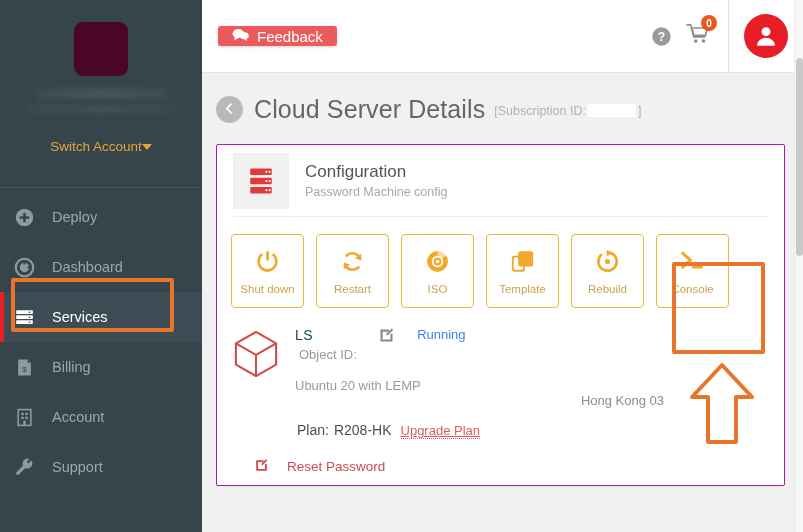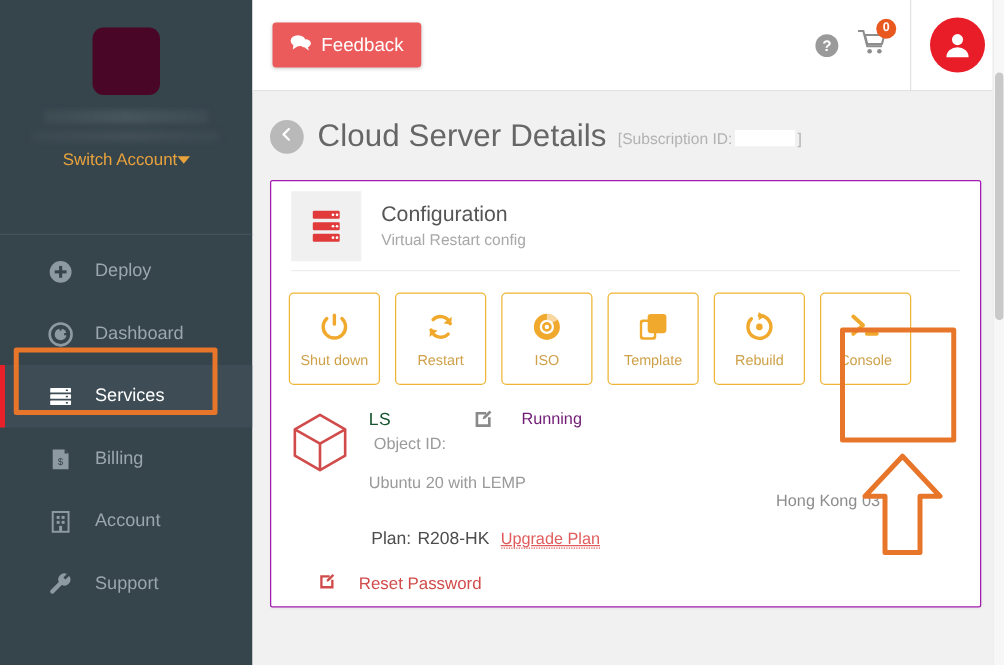--- a/index.html
+++ b/index.html
@@ -39,39 +39,39 @@
     filter: blur(2.2px);
   }
   .brand-sub {
     margin-top: 6px;
     width: 150px; height: 8px;
     background: linear-gradient(90deg,#3b4951,#434f57,#3b4951);
     border-radius: 2px;
     filter: blur(2.4px);
   }
   .switch-account {
-    margin-top: 7px;
+    margin-top: 26px;
     color: #e8a33d;
     font-size: 13.5px;
     display: flex; align-items: center; gap: 0;
     cursor: pointer;
   }
   .caret-down {
     width: 0; height: 0;
     border-left: 5px solid transparent;
     border-right: 5px solid transparent;
     border-top: 6px solid #e8a33d;
   }
 
   .nav { padding-top: 4px; }
   .nav-item {
     position: relative;
     height: 50px;
     display: flex; align-items: center;
-    padding-left: 36px;
+    padding-left: 12px;
     color: #9aa7ae;
     font-size: 14.5px;
     cursor: pointer;
   }
   .nav-item .nav-icon {
     width: 24px; height: 24px;
     display: flex; align-items: center; justify-content: center;
     margin-right: 16px;
     flex: 0 0 24px;
   }
@@ -103,21 +103,21 @@
     background: #ffffff;
     border-bottom: 1px solid #e2e2e2;
     display: flex; align-items: center;
     padding-left: 16px;
   }
   .feedback-btn {
     background: #ec5b5b;
     color: #ffffff;
     border: none;
     border-radius: 3px;
-    height: 36px;
+    height: 20px;
     padding: 0 14px;
     font-size: 15px;
     font-family: "Liberation Sans", sans-serif;
     display: flex; align-items: center; gap: 8px;
     cursor: pointer;
     box-shadow: 0 1px 3px rgba(0,0,0,0.18);
   }
   .topbar-right {
     margin-left: auto;
     display: flex; align-items: center; height: 100%;
@@ -244,30 +244,30 @@
   .server-info {
     display: flex;
     padding: 18px 0 0 16px;
     position: relative;
   }
   .cube-icon { width: 56px; flex: 0 0 56px; padding-top: 4px; }
   .server-body { padding-left: 6px; flex: 1 1 auto; }
   .srv-row1 { display: flex; align-items: center; }
   .srv-name { font-size: 14px; color: #14532d; letter-spacing: 0.5px; }
   .srv-edit { margin-left: 65px; cursor: pointer; display: flex; align-items: center; }
-  .srv-status { margin-left: 22px; font-size: 13px; color: #701a75; }
+  .srv-status { margin-left: 22px; font-size: 13px; color: #3b82f6; }
   .srv-line {
     font-size: 13px; color: #9a9a9a; margin-top: 4px;
     display: flex; align-items: baseline; flex-direction: column;
   }
   .objid-redact {
     display: inline-block; width: 120px; height: 12px;
     background: #ffffff; margin-left: 4px;
   }
-  .srv-region { margin-left: auto; padding-right: 80px; color: #8d8d8d; font-size: 13px; }
+  .srv-region { margin-left: auto; padding-right: 120px; color: #8d8d8d; font-size: 13px; }
 
   .plan-block { padding: 14px 0 0 2px; }
   .plan-row { font-size: 14px; color: #4d4d4d; display: flex; align-items: baseline; }
   .plan-upgrade {
     margin-left: 9px; color: #e05c5c; font-size: 13px;
     border-bottom: 1px dotted #e05c5c; cursor: pointer; text-decoration: underline;
   }
   .spec-row { margin-top: 5px; font-size: 12.5px; color: #9b9b9b; display: flex; gap: 16px; }
   .spec-row b { color: #555555; font-weight: bold; }
 
@@ -477,21 +477,21 @@
             <circle cx="17" cy="4.5" r="1" fill="#ffffff"></circle>
             <circle cx="20" cy="4.5" r="1" fill="#ffffff"></circle>
             <circle cx="17" cy="13" r="1" fill="#ffffff"></circle>
             <circle cx="20" cy="13" r="1" fill="#ffffff"></circle>
             <circle cx="17" cy="21.5" r="1" fill="#ffffff"></circle>
             <circle cx="20" cy="21.5" r="1" fill="#ffffff"></circle>
           </svg>
         </div>
         <div class="cfg-text">
           <div class="cfg-title">Configuration</div>
-          <div class="cfg-sub">Virtual Restart config</div>
+          <div class="cfg-sub">Password Machine config</div>
         </div>
       </div>
 
       <div class="actions">
 
         <div class="action-btn">
           <span class="a-icon">
             <svg width="25" height="25" viewBox="0 0 24 24">
               <path d="M6.2 5.6 a8.6 8.6 0 1 0 11.6 0" fill="none" stroke="#f0a92d" stroke-width="2.6" stroke-linecap="round"></path>
               <rect x="10.7" y="1.8" width="2.6" height="9.4" rx="1.3" fill="#f0a92d"></rect>

